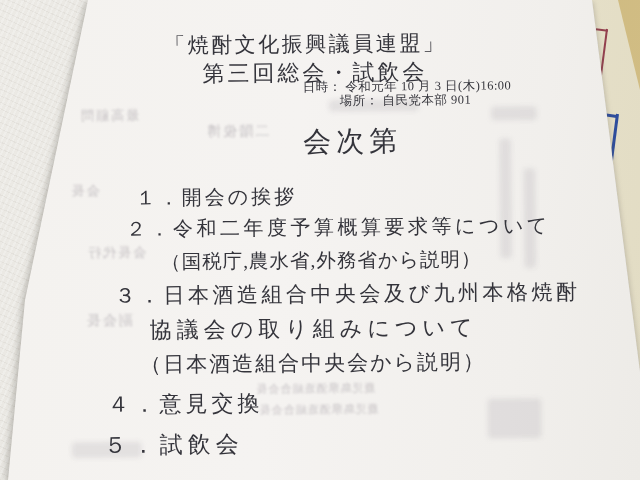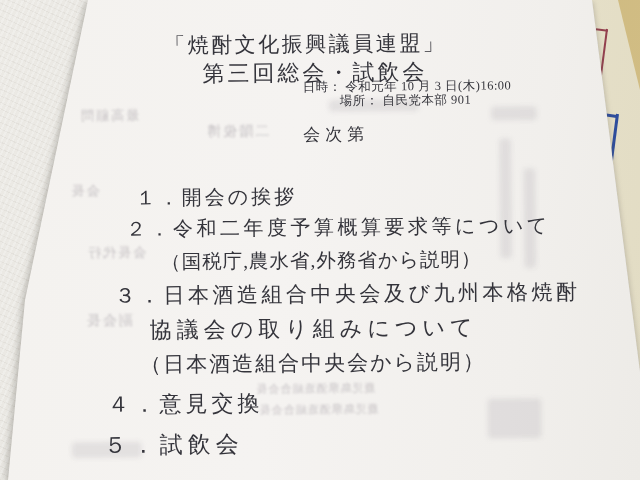--- a/index.html
+++ b/index.html
@@ -94,21 +94,21 @@
       <div class="smudge" style="left:486px;top:400px;width:54px;height:40px;"></div>
       <div class="smudge" style="left:70px;top:440px;width:70px;height:16px;"></div>
       <div class="smudge" style="left:330px;top:100px;width:90px;height:12px;"></div>
 
       <div class="ink" style="left:166px;top:30px;font-size:21px;letter-spacing:2.5px;">「焼酎文化振興議員連盟」</div>
       <div class="ink" style="left:204px;top:58px;font-size:22px;letter-spacing:3px;">第三回総会・試飲会</div>
 
       <div class="ink" style="left:304px;top:79px;font-size:12.5px;letter-spacing:.5px;">日時： 令和元年 10 月 3 日(木)16:00</div>
       <div class="ink" style="left:341px;top:93px;font-size:12.5px;letter-spacing:.5px;">場所： 自民党本部 901</div>
 
-      <div class="ink" style="left:304px;top:123px;font-size:17px;letter-spacing:5px;">会次第</div>
+      <div class="ink" style="left:304px;top:123px;font-size:28px;letter-spacing:5px;">会次第</div>
 
       <div class="ink" style="left:136px;top:183px;font-size:20px;letter-spacing:3px;">１．開会の挨拶</div>
       <div class="ink" style="left:126px;top:214px;font-size:20px;letter-spacing:3.5px;">２．令和二年度予算概算要求等について</div>
       <div class="ink" style="left:161px;top:247px;font-size:19.5px;letter-spacing:1px;">（国税庁,農水省,外務省から説明）</div>
       <div class="ink" style="left:114px;top:280px;font-size:21px;letter-spacing:3.5px;">３．日本酒造組合中央会及び九州本格焼酎</div>
       <div class="ink" style="left:149px;top:314px;font-size:22px;letter-spacing:5px;">協議会の取り組みについて</div>
       <div class="ink" style="left:139px;top:349px;font-size:21px;letter-spacing:2px;">（日本酒造組合中央会から説明）</div>
       <div class="ink" style="left:106px;top:388px;font-size:22px;letter-spacing:4px;">４．意見交換</div>
       <div class="ink" style="left:102px;top:428px;font-size:23px;letter-spacing:5px;">５．試飲会</div>
 

